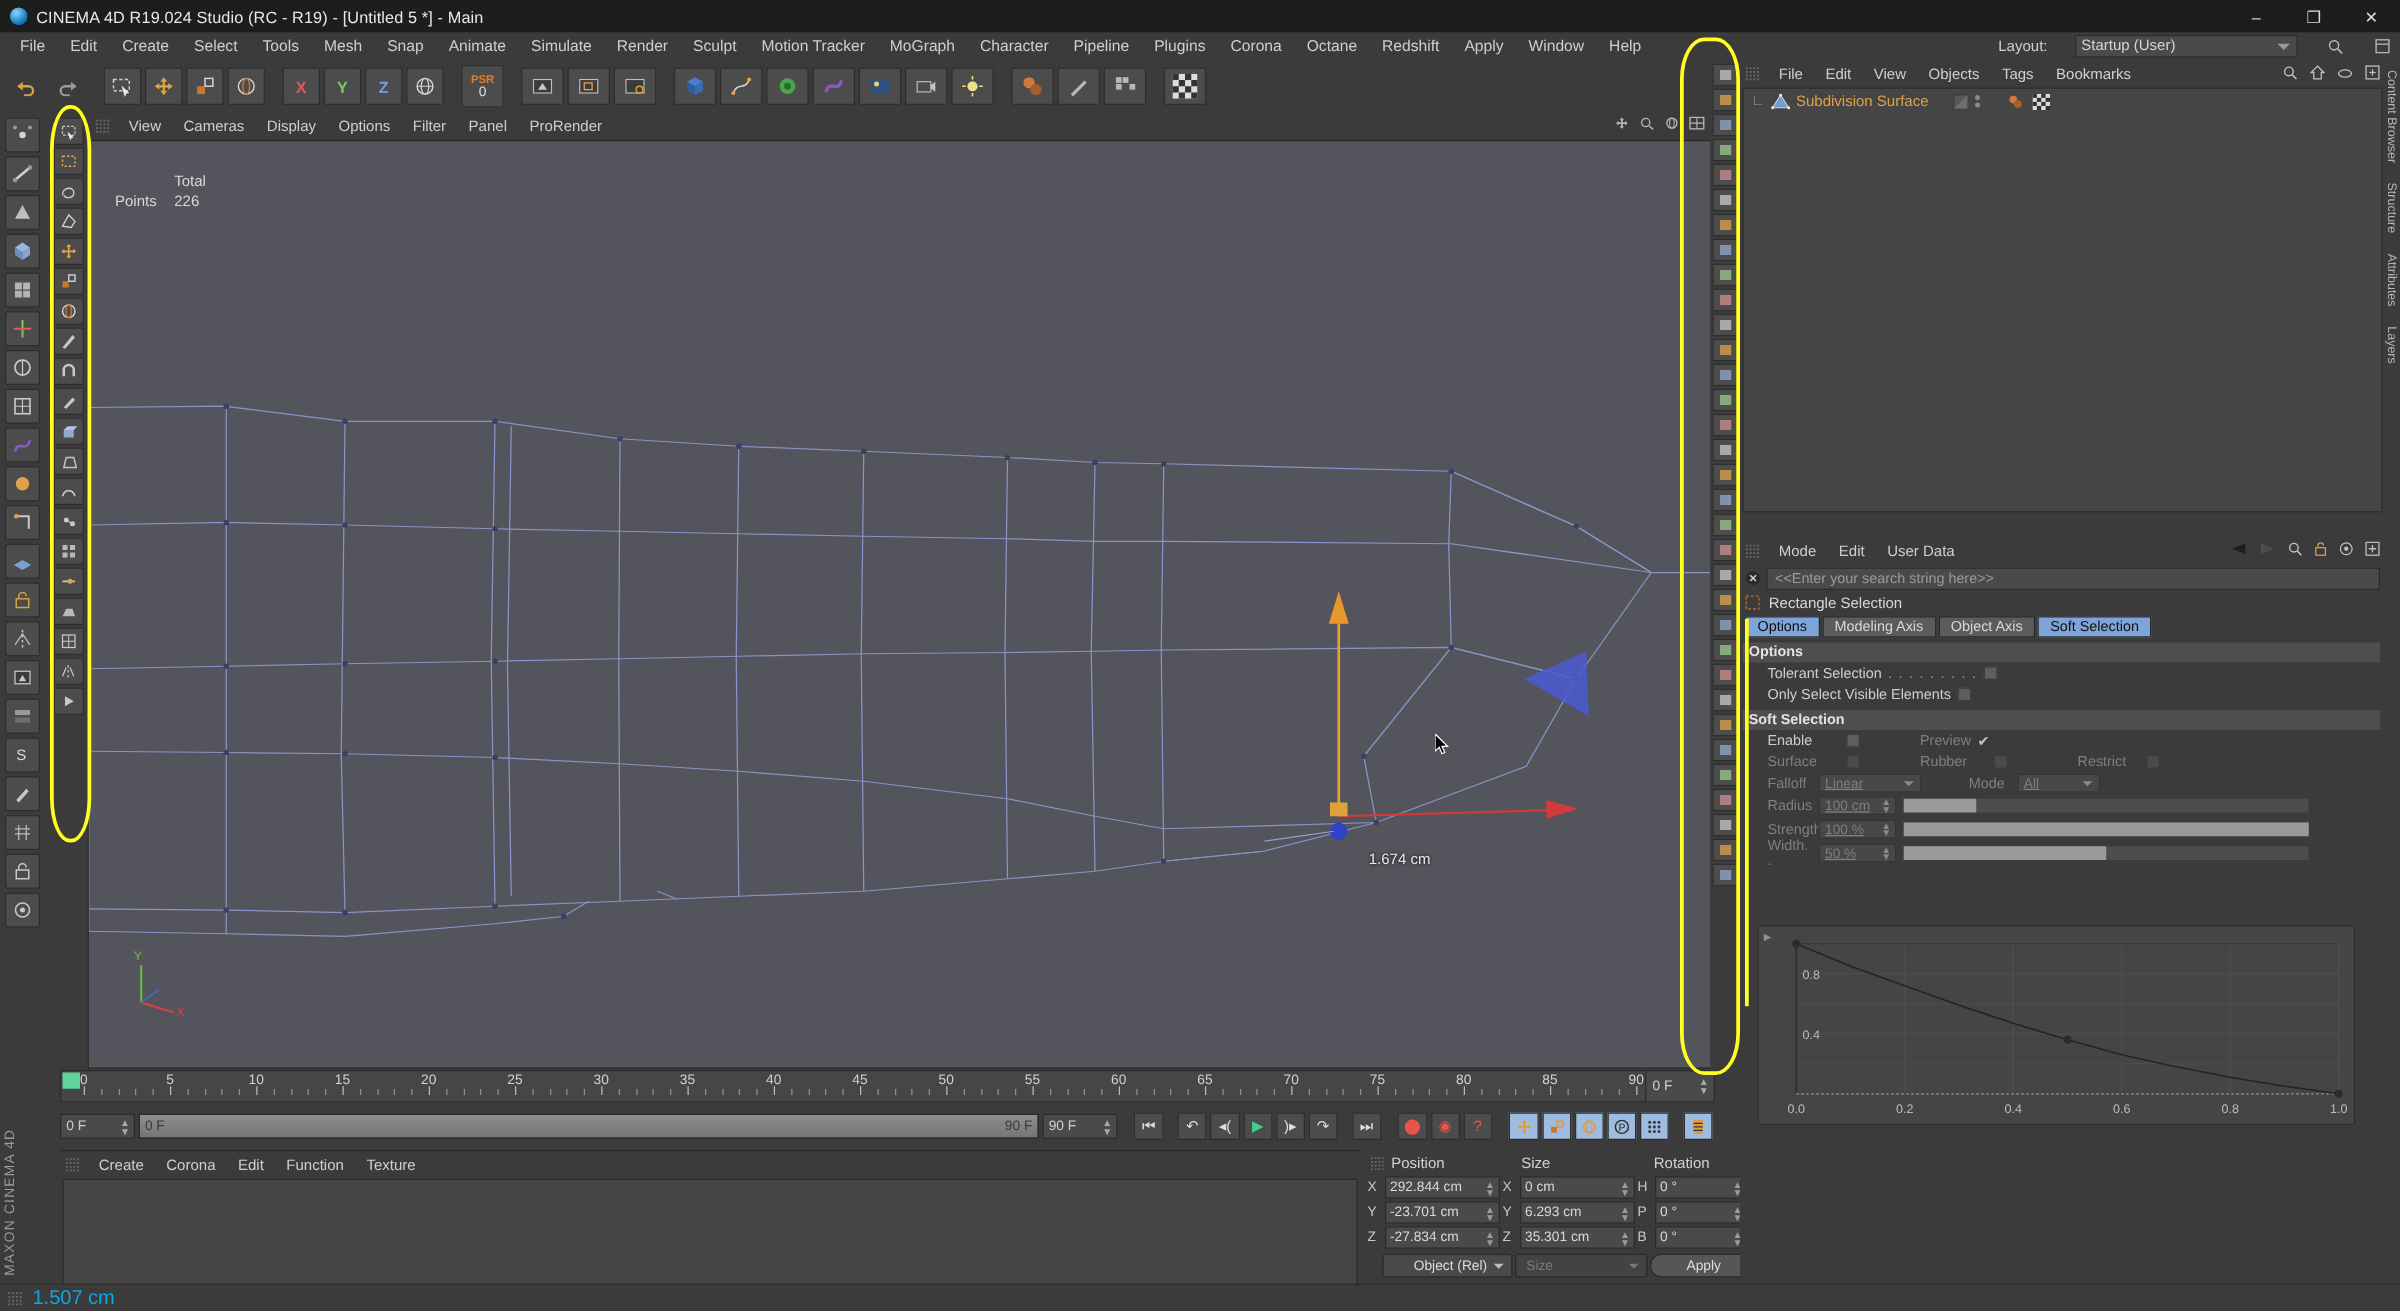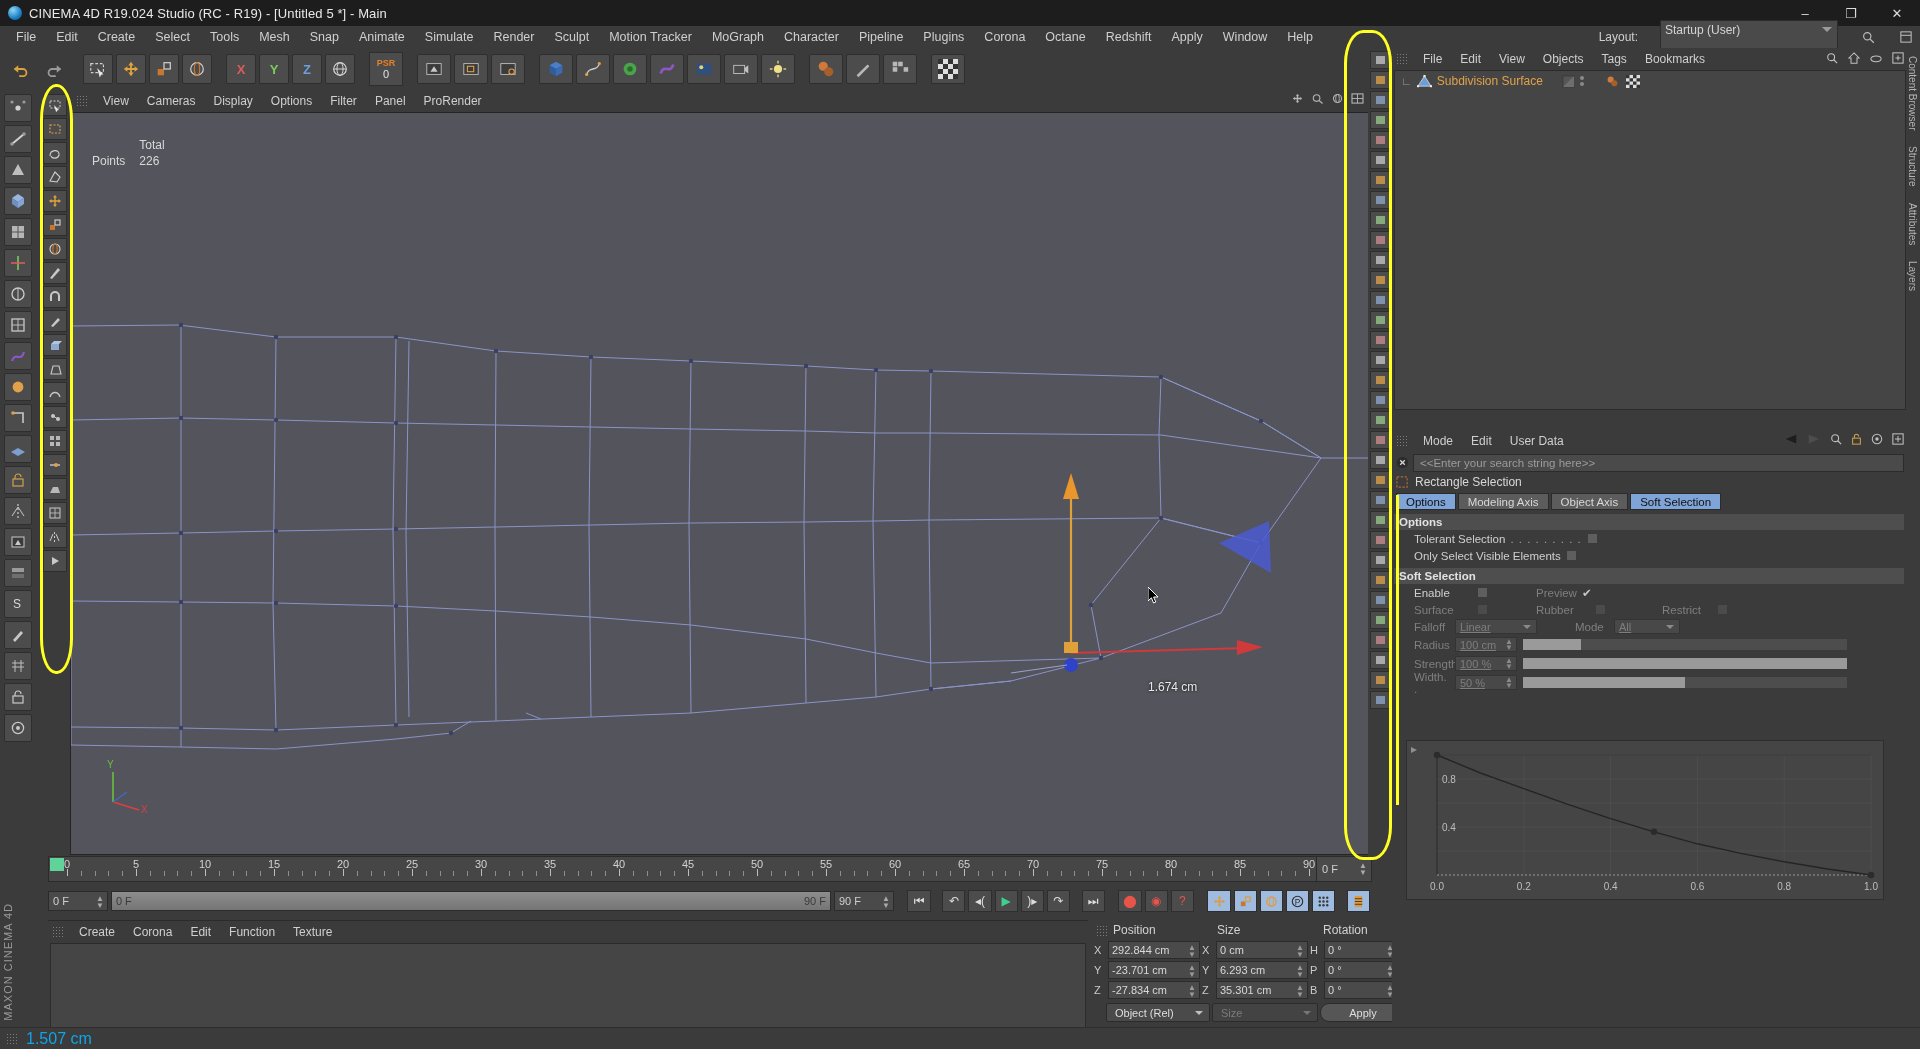--- a/index.html
+++ b/index.html
@@ -31,21 +31,21 @@
   
   .menubar {
     position:absolute; left:0; top:26px; width:1920px; height:22px;
     background:#3b3b3b; display:flex; align-items:center; padding-left:6px;
   }
   .menubar .mi { padding:2px 10px; font-size:12.5px; color:#cfcfcf; white-space:nowrap; }
   .layout-box { position:absolute; right:6px; top:26px; height:22px; display:flex; align-items:center; gap:22px;}
   .layout-box .lbl { font-size:12px; color:#cfcfcf; }
   .layout-sel {
     width:178px; height:18px; background:#4a4a4a; border:1px solid #2c2c2c;
-    display:flex; align-items:flex-end; padding:16px 4px; font-size:12px; color:#d4d4d4;
+    display:flex; align-items:flex-start; padding:0 4px; font-size:12px; color:#d4d4d4;
     position:relative;
   }
   .layout-sel .caret { position:absolute; right:5px; top:6px; width:0;height:0;
     border-left:5px solid transparent;border-right:5px solid transparent;border-top:5px solid #9a9a9a; }
   .icon-btn { width:16px; height:16px; display:flex; align-items:center; justify-content:center; }
 
   
   .toolbar {
     position:absolute; left:0; top:48px; width:1390px; height:42px;
     background:#3b3b3b; display:flex; align-items:center; padding-left:6px; gap:3px;
@@ -163,21 +163,21 @@
     background-image: radial-gradient(#8d8d8d 0.5px, transparent 0.6px); background-size:3px 3px; opacity:.8;}
   .cm-head .h { font-size:12px; color:#d2d2d2; }
   .cm-grid { display:grid; grid-template-columns: 12px 92px 12px 92px 12px 74px; gap:2px 2px; padding:1px 2px; }
   .cm-lbl { font-size:11px; color:#cacaca; display:flex;align-items:center; }
   .cm-field { height:18px; background:#4a4a4a; border:1px solid #2b2b2b; display:flex; align-items:center;
               padding:0 3px; font-size:11px; color:#d8d8d8; position:relative; }
   .cm-field .arrows { position:absolute; right:3px; top:2px; font-size:8px; line-height:7px; color:#9b9b9b; }
   .cm-row2 { display:grid; grid-template-columns:104px 106px 86px; gap:2px; padding:3px 2px 0 14px; }
   .cm-btn { height:19px; background:#565656; border:1px solid #2b2b2b; border-radius:9px;
             display:flex; align-items:center; justify-content:center; font-size:11px; color:#dedede; }
-  .cm-btn.sel { background:#4a4a4a; border-radius:2px; justify-content:flex-start; padding-left:8px; position:relative;}
+  .cm-btn.sel { background:#4a4a4a; border-radius:2px; justify-content:flex-start; padding-left:24px; position:relative;}
   .cm-btn.sel .caret { position:absolute; right:6px; top:7px; width:0;height:0;
     border-left:4px solid transparent;border-right:4px solid transparent;border-top:4px solid #c0c0c0; }
   .cm-btn.dis { color:#7b7b7b; background:#434343; border-radius:2px; justify-content:flex-start; padding-left:8px; position:relative;}
   .cm-btn.dis .caret { position:absolute; right:6px; top:7px; width:0;height:0;
     border-left:4px solid transparent;border-right:4px solid transparent;border-top:4px solid #767676; }
 
   
   .rightpanel { position:absolute; left:1392px; top:48px; width:528px; height:990px; background:#3b3b3b; }
   .om-menu { display:flex; align-items:center; height:22px; padding-left:4px; position:relative; }
   .om-menu .dots { width:12px;height:12px;margin-right:6px;
@@ -844,21 +844,21 @@
           <line x1="1000" y1="540" x2="1000" y2="378" stroke="#e0a13a" stroke-width="2.2"></line>
           <path d="M1000 360 L1008 386 L992 386 Z" fill="#e9962c"></path>
           <line x1="1000" y1="540" x2="1175" y2="535" stroke="#d03a3a" stroke-width="1.8"></line>
           <path d="M1192 534 L1166 542 L1166 527 Z" fill="#d03a3a"></path>
           <rect x="993" y="529" width="14" height="11" fill="#e0a13a"></rect>
           <circle cx="1000" cy="552" r="7" fill="#2f43c9"></circle>
           <line x1="940" y1="560" x2="996" y2="552" stroke="#9aa2cf" stroke-width="1"></line>
         </g>
       </svg>
 
-      <div class="coord-readout" style="left:1077px;top:567px;">1.674 cm</div>
+      <div class="coord-readout" style="left:1024px;top:567px;">1.674 cm</div>
 
       <svg class="cursor-arrow" viewBox="0 0 12 18" style="left:1077px;top:474px">
         <path d="M0 0 L0 14 L3.4 10.8 L5.6 16 L7.8 15 L5.6 10 L10 10 Z" fill="#000" stroke="#fff" stroke-width="1"></path>
       </svg>
 
       <svg class="axis-gizmo" viewBox="0 0 60 60">
         <line x1="12" y1="48" x2="12" y2="18" stroke="#6abf3f" stroke-width="1.6"></line>
         <text x="6" y="14" fill="#6abf3f" font-size="10" font-family="Liberation Sans">Y</text>
         <line x1="12" y1="48" x2="38" y2="56" stroke="#d94040" stroke-width="1.6"></line>
         <text x="40" y="59" fill="#d94040" font-size="10" font-family="Liberation Sans">X</text>

